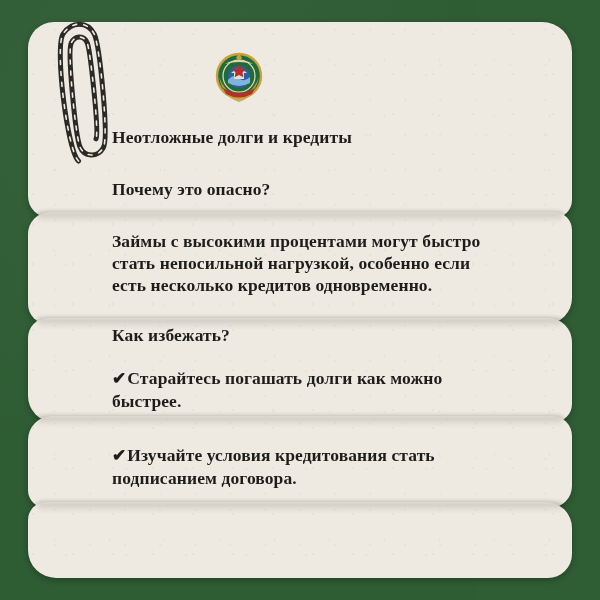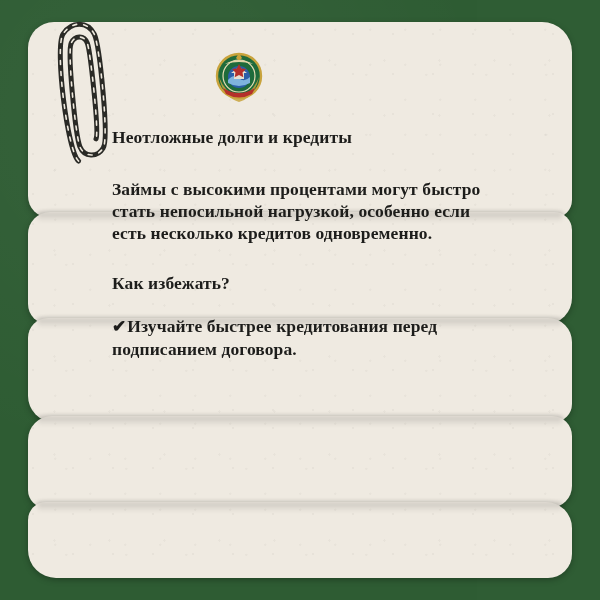--- a/index.html
+++ b/index.html
@@ -173,18 +173,20 @@
     <circle cx="32" cy="33" r="11" fill="#2b5fa8"></circle>
     <path d="M21 36 q6 -7 11 -2 q5 5 11 -1 l0 6 q-11 6 -22 0z" fill="#7fb4dd"></path>
     <path d="M24 29 l8 -6 8 6 -3 0 0 6 -10 0 0 -6z" fill="#e5e1d2"></path>
     <path d="M32 20 l2.2 4.4 4.8 .7 -3.5 3.4 .8 4.8 -4.3 -2.3 -4.3 2.3 .8 -4.8 -3.5 -3.4 4.8 -.7z" fill="#b4302a"></path>
     <path d="M12 33 q6 16 20 21 q14 -5 20 -21 q-4 20 -20 25 q-16 -5 -20 -25z" fill="#c8a33c" opacity="0.85"></path>
     <path d="M16 44 q16 10 32 0 l-3 6 q-13 7 -26 0z" fill="#b4302a"></path>
   </svg>
 
   <div id="content">
     <p class="line title">Неотложные долги и кредиты</p>
+    <p class="line q1">Почему это опасно?</p>
     <p class="line para">Займы с высокими процентами могут быстро стать непосильной нагрузкой, особенно если есть несколько кредитов одновременно.</p>
     <p class="line q2">Как избежать?</p>
 
-    <p class="line tip"><span class="check">✔</span><span>Изучайте быстрее кредитования перед подписанием договора.</span></p>
+    <p class="line tip"><span class="check">✔</span><span>Старайтесь погашать долги как можно быстрее.</span></p>
+    <p class="line tip"><span class="check">✔</span><span>Изучайте условия кредитования стать подписанием договора.</span></p>
   </div>
 </div>
 
 </body></html>

